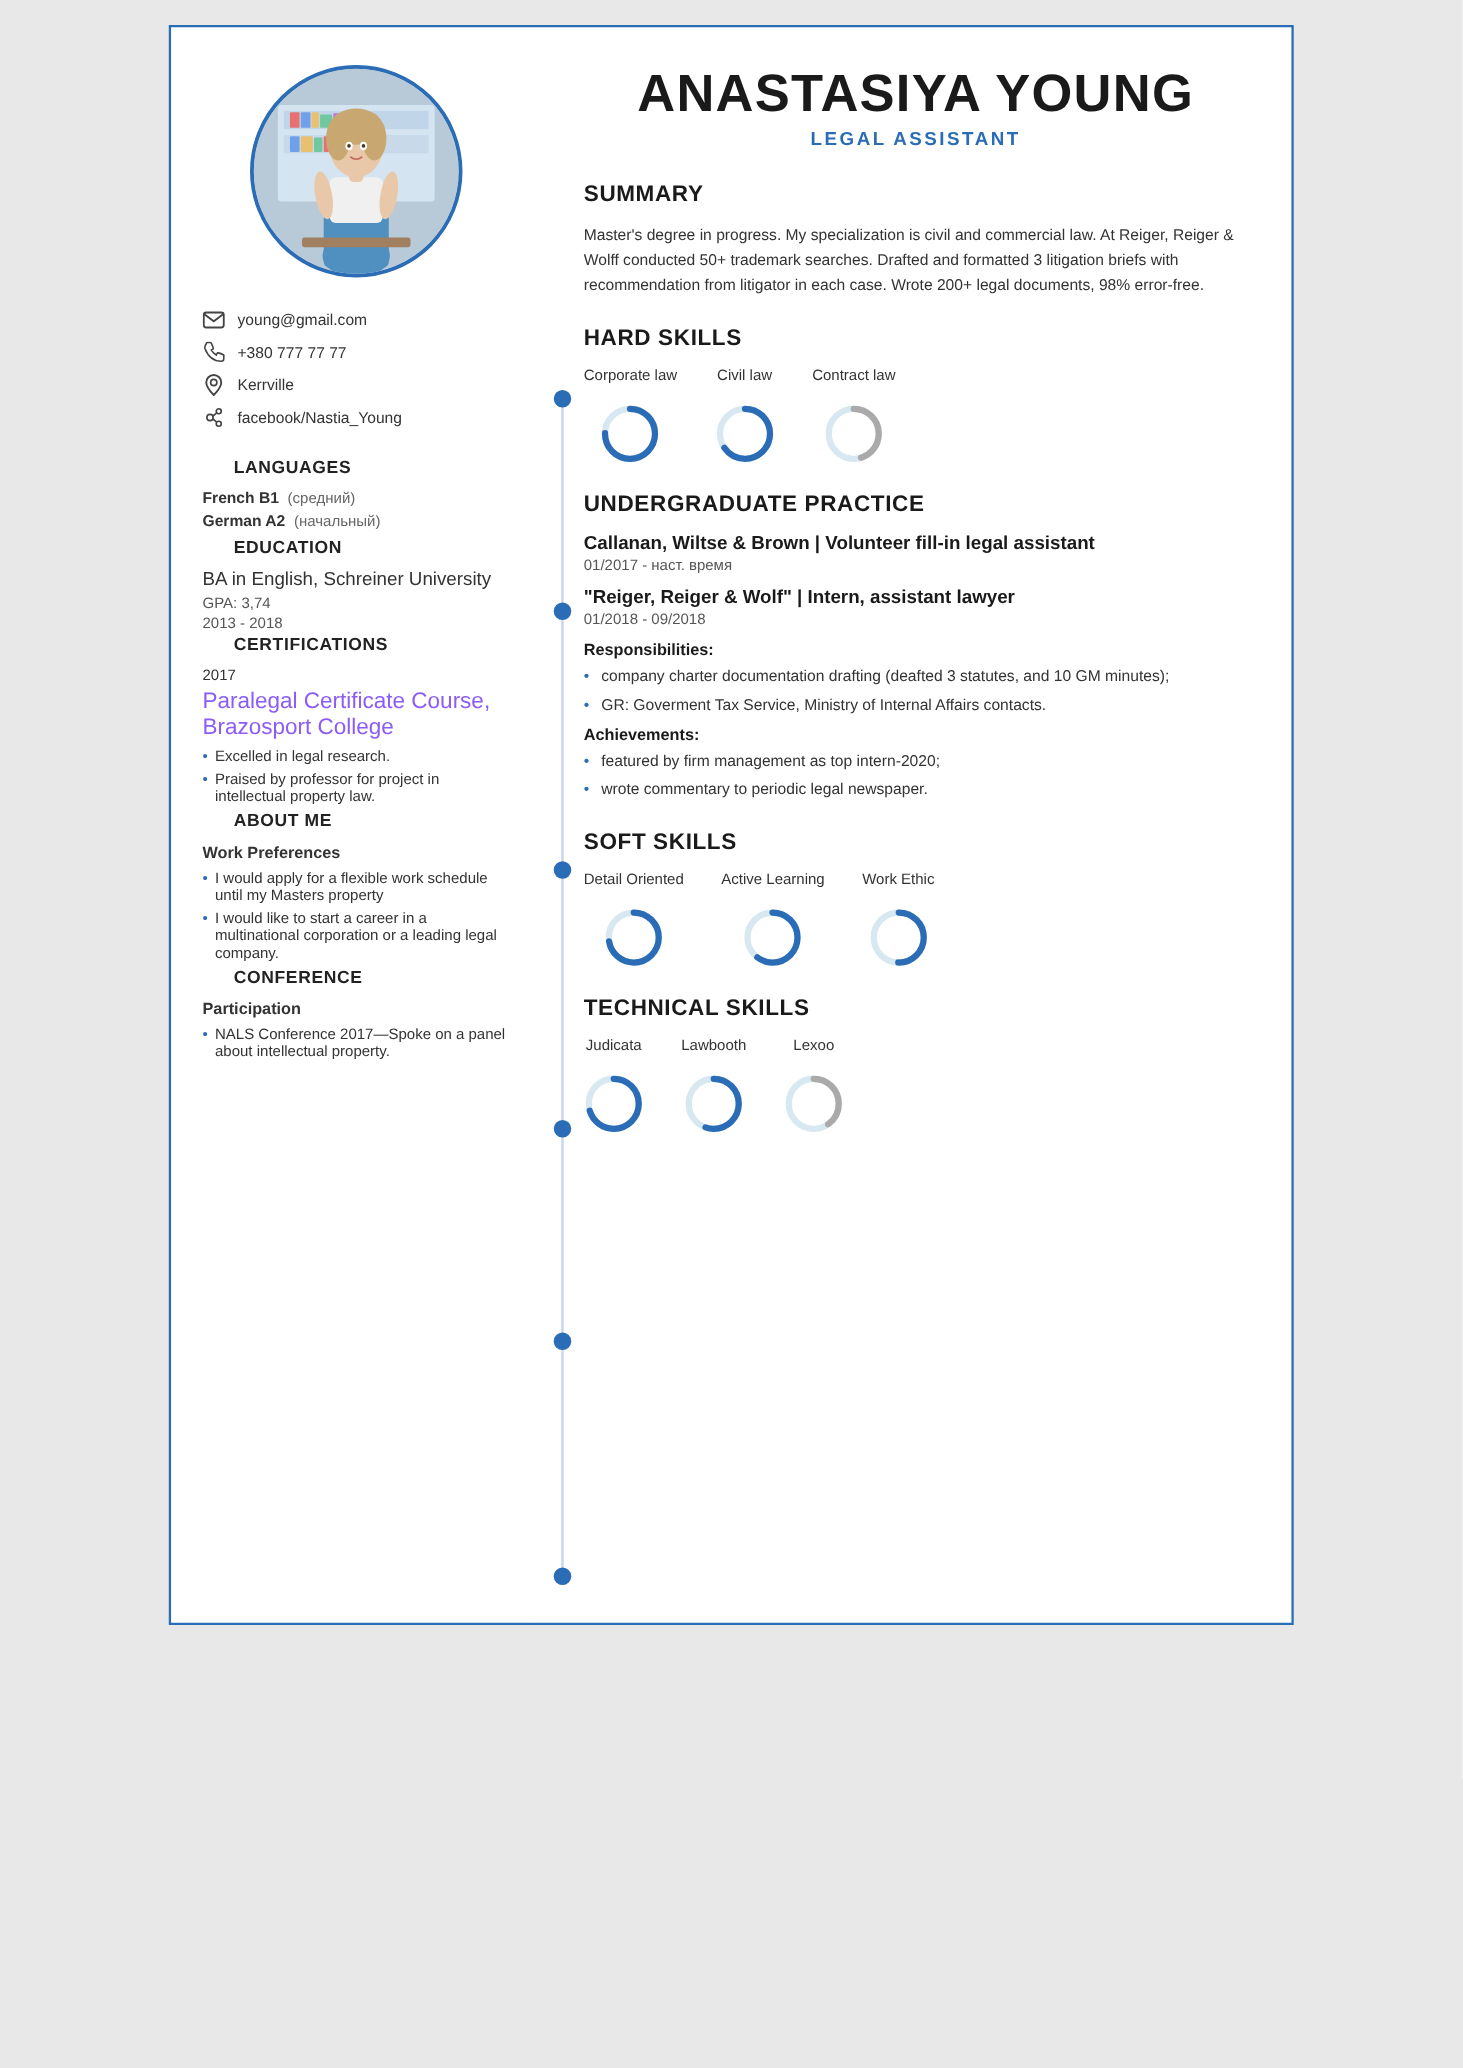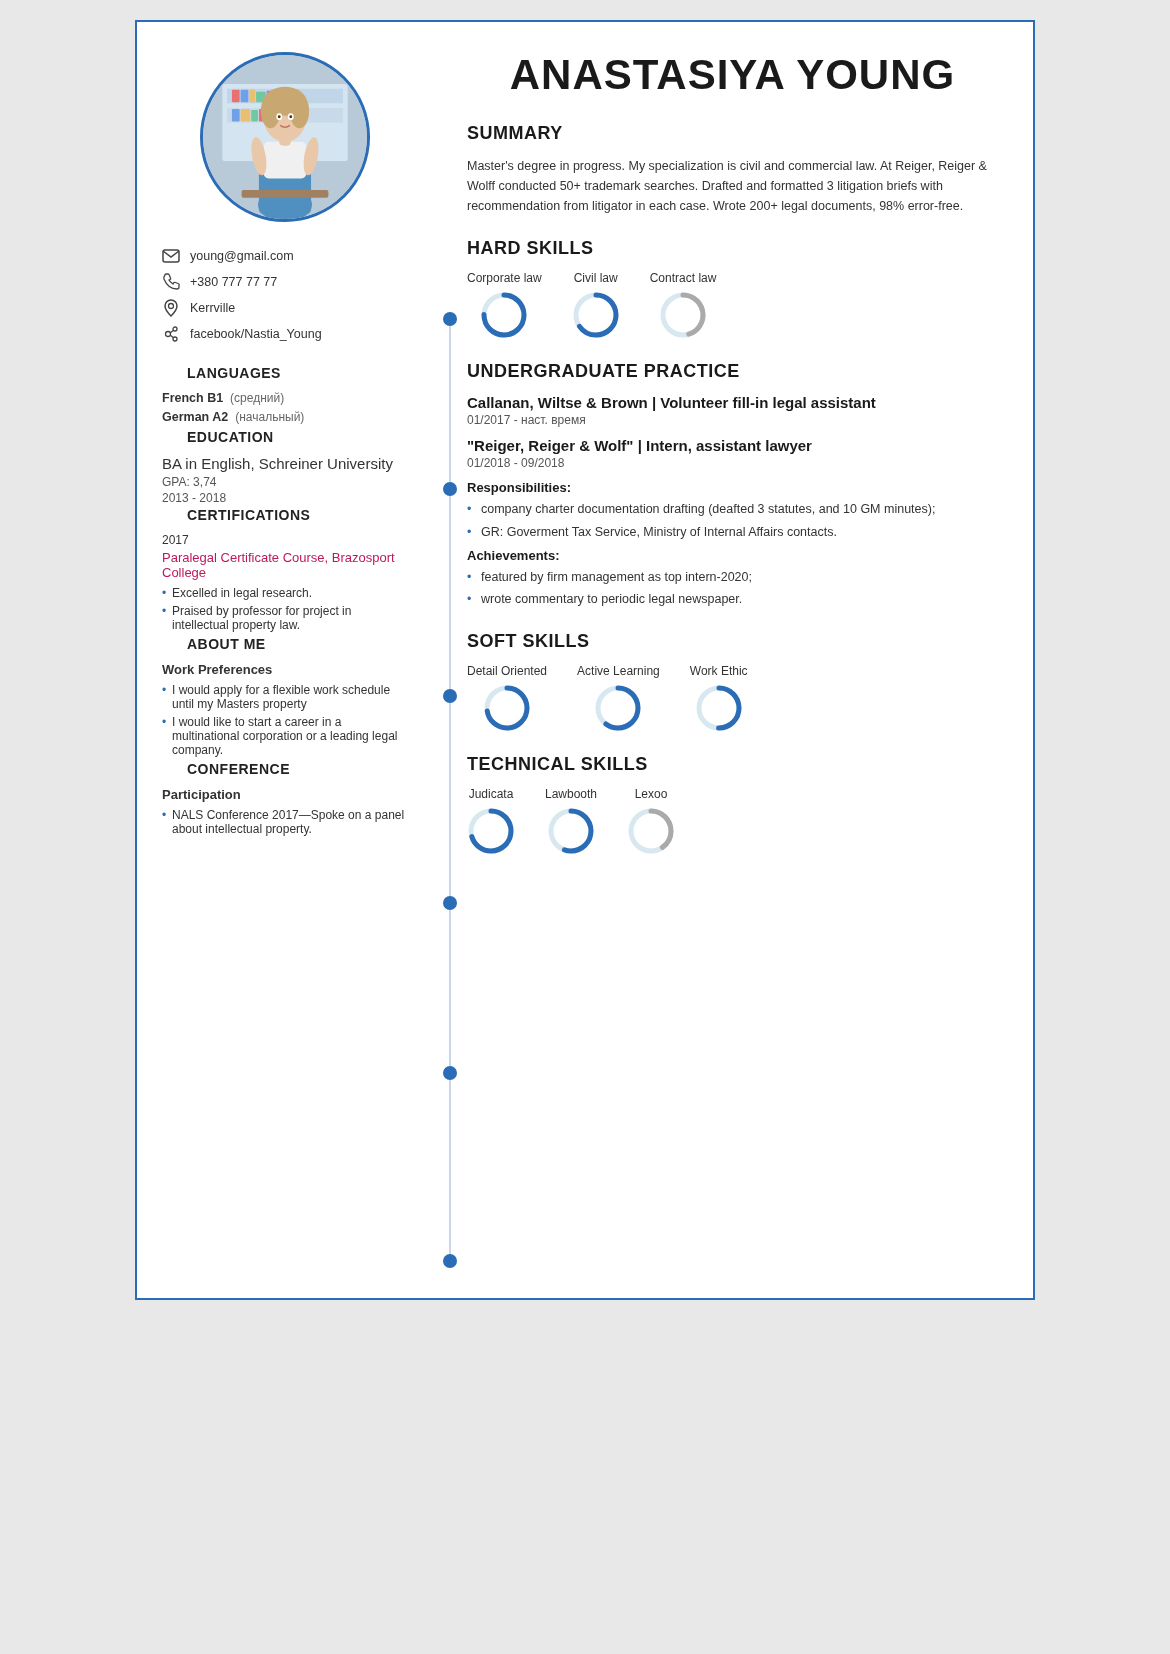--- a/index.html
+++ b/index.html
@@ -102,21 +102,21 @@
     
     .lang-item { font-size: 12.5px; color: #333; margin-bottom: 5px; }
     .lang-level { color: #666; font-size: 12px; }
 
     
     .edu-school { font-size: 15px; color: #333; margin-bottom: 3px; }
     .edu-detail { font-size: 12px; color: #555; margin-bottom: 2px; }
 
     
     .cert-year { font-size: 12px; color: #333; margin-bottom: 3px; }
-    .cert-name { font-size: 13px; color: #be185d; margin-bottom: 6px; }
+    .cert-name { font-size: 18px; color: #8b5cf6; margin-bottom: 6px; }
     .bullet-item { font-size: 12px; color: #333; margin-bottom: 4px; padding-left: 10px; position: relative; }
     .bullet-item::before { content: "•"; position: absolute; left: 0; color: #2a6cb5; }
 
     
     .about-subtitle { font-size: 13px; font-weight: bold; color: #333; margin-bottom: 6px; margin-top: 8px; }
 
     
     .conf-subtitle { font-size: 13px; font-weight: bold; color: #333; margin-bottom: 6px; }
 
     
@@ -156,21 +156,21 @@
     
     .skills-grid {
       display: flex;
       gap: 30px;
       margin-top: 8px;
     }
     .skill-item {
       display: flex;
       flex-direction: column;
       align-items: center;
-      gap: 6px;
+      gap: 16px;
     }
     .skill-label { font-size: 12px; color: #333; }
 
     
     .practice-company { font-size: 15px; font-weight: bold; color: #1a1a1a; margin-bottom: 2px; }
     .practice-date { font-size: 12px; color: #555; margin-bottom: 10px; }
     .practice-subtitle { font-size: 13px; font-weight: bold; color: #1a1a1a; margin-bottom: 5px; margin-top: 6px; }
     .practice-bullet { font-size: 12.5px; color: #333; margin-bottom: 4px; padding-left: 14px; position: relative; line-height: 1.5; }
     .practice-bullet::before { content: "•"; position: absolute; left: 0; color: #2a6cb5; }
   </style>
@@ -308,20 +308,21 @@
       <div class="conf-subtitle">Participation</div>
       <div class="bullet-item">NALS Conference 2017—Spoke on a panel about intellectual property.</div>
     </div>
 
   </div>
 
   <div class="right-col">
 
     <div class="name-title">
       <div class="full-name">ANASTASIYA YOUNG</div>
+      <div class="job-title">LEGAL ASSISTANT</div>
     </div>
 
     <div class="right-section">
       <div class="right-section-title">SUMMARY</div>
       <p class="summary-text">Master's degree in progress. My specialization is civil and commercial law. At Reiger, Reiger &amp; Wolff conducted 50+ trademark searches. Drafted and formatted 3 litigation briefs with recommendation from litigator in each case. Wrote 200+ legal documents, 98% error-free.</p>
     </div>
 
     <div class="right-section">
       <div class="right-section-title">HARD SKILLS</div>
       <div class="skills-grid" id="hard-skills-grid">

